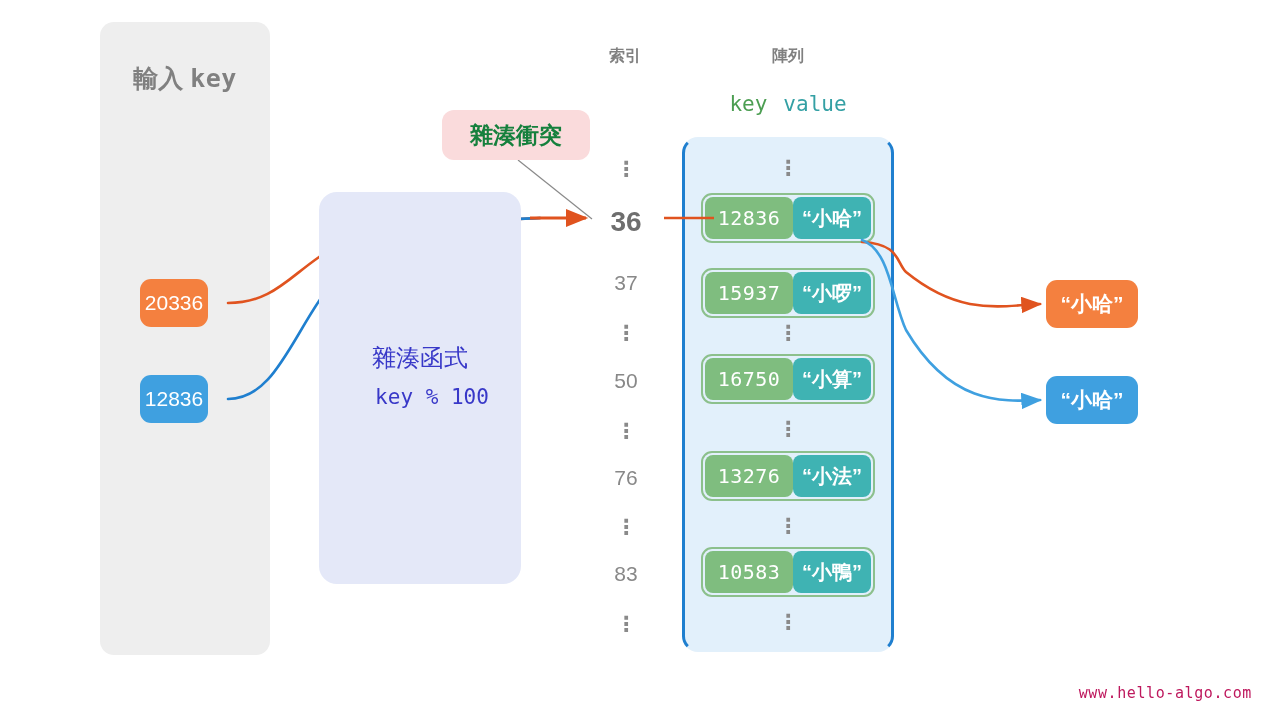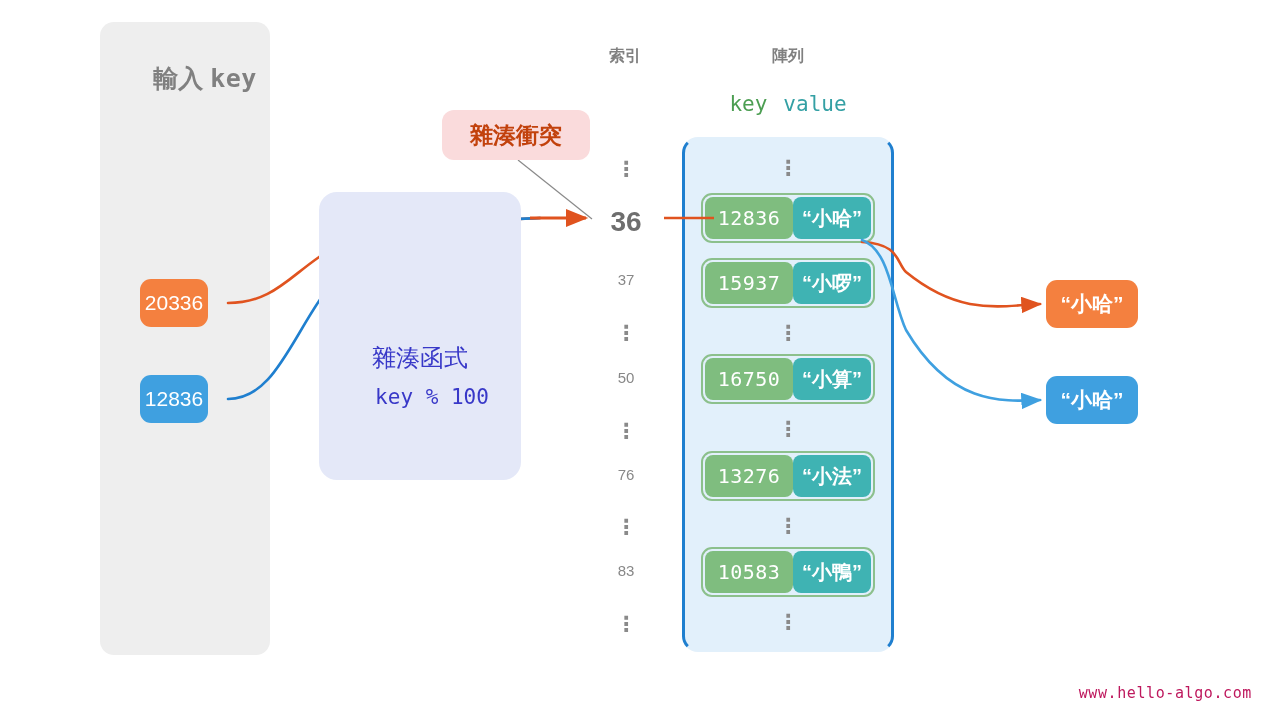--- a/index.html
+++ b/index.html
@@ -30,21 +30,20 @@
 
   .panel-title {
     position: absolute;
     top: 40px;
     width: 100%;
     text-align: center;
     color: #808080;
     font-size: 25px;
     font-weight: bold;
     white-space: nowrap;
-    padding-left: 20px;
   }
   .panel-title .mono { font-size: 25px; letter-spacing: .5px; }
 
   
   .col-head {
     position: absolute;
     color: #808080;
     font-size: 16px;
     font-weight: bold;
     white-space: nowrap;
@@ -65,21 +64,21 @@
   #kv-head .k { color: #4c9e52; }
   #kv-head .v { color: #34a0a4; }
   #kv-head .gap { display: inline-block; width: 16px; }
 
   
   #hash-box {
     position: absolute;
     left: 319px;
     top: 192px;
     width: 202px;
-    height: 288px;
+    height: 392px;
     background: #e4e8f8;
     border-radius: 18px;
     z-index: 3;
   }
   #hash-title {
     position: absolute;
     left: 0; top: 150px;
     width: 100%;
     text-align: center;
     color: #3838c8;
@@ -105,41 +104,41 @@
     width: 148px;
     height: 50px;
     background: #fadbdc;
     border-radius: 12px;
     display: flex;
     align-items: center;
     justify-content: center;
     z-index: 6;
   }
   #collision-label {
-    color: #c2410c;
+    color: #15803d;
     font-size: 23px;
     font-weight: bold;
     white-space: nowrap;
   }
 
   
   #index-col {
     position: absolute;
     left: 595px;
     top: 140px;
     width: 62px;
     height: 500px;
     z-index: 4;
   }
   .idx {
     position: absolute;
     width: 62px;
     text-align: center;
     color: #888888;
-    font-size: 15px;
+    font-size: 21px;
     line-height: 1;
   }
   .idx.bold { color: #6e6e6e; font-weight: bold; font-size: 28px; }
   .vdots {
     position: absolute;
     width: 62px;
     text-align: center;
     color: #8a8a8a;
     font-size: 21px;
     font-weight: bold;
@@ -298,21 +297,21 @@
       <div class="idx" style="top: 423px;">83</div>
       <div class="vdots" style="top: 473px;">⋮</div>
     </div>
 
   <div id="array-rows" style="position:absolute;left:682px;top:137px;width:212px;height:515px;z-index:3;">
       <div class="cell-dots" style="top: 20px;">⋮</div>
       <div class="pair" style="top: 56px;">
         <div class="key mono">12836</div>
         <div class="val">“小哈”</div>
       </div>
-      <div class="pair" style="top: 121px;">
+      <div class="pair" style="top: 131px;">
         <div class="key mono">15937</div>
         <div class="val">“小啰”</div>
       </div>
       <div class="cell-dots" style="top: 185px;">⋮</div>
       <div class="pair" style="top: 217px;">
         <div class="key mono">16750</div>
         <div class="val">“小算”</div>
       </div>
       <div class="cell-dots" style="top: 281px;">⋮</div>
       <div class="pair" style="top: 314px;">

